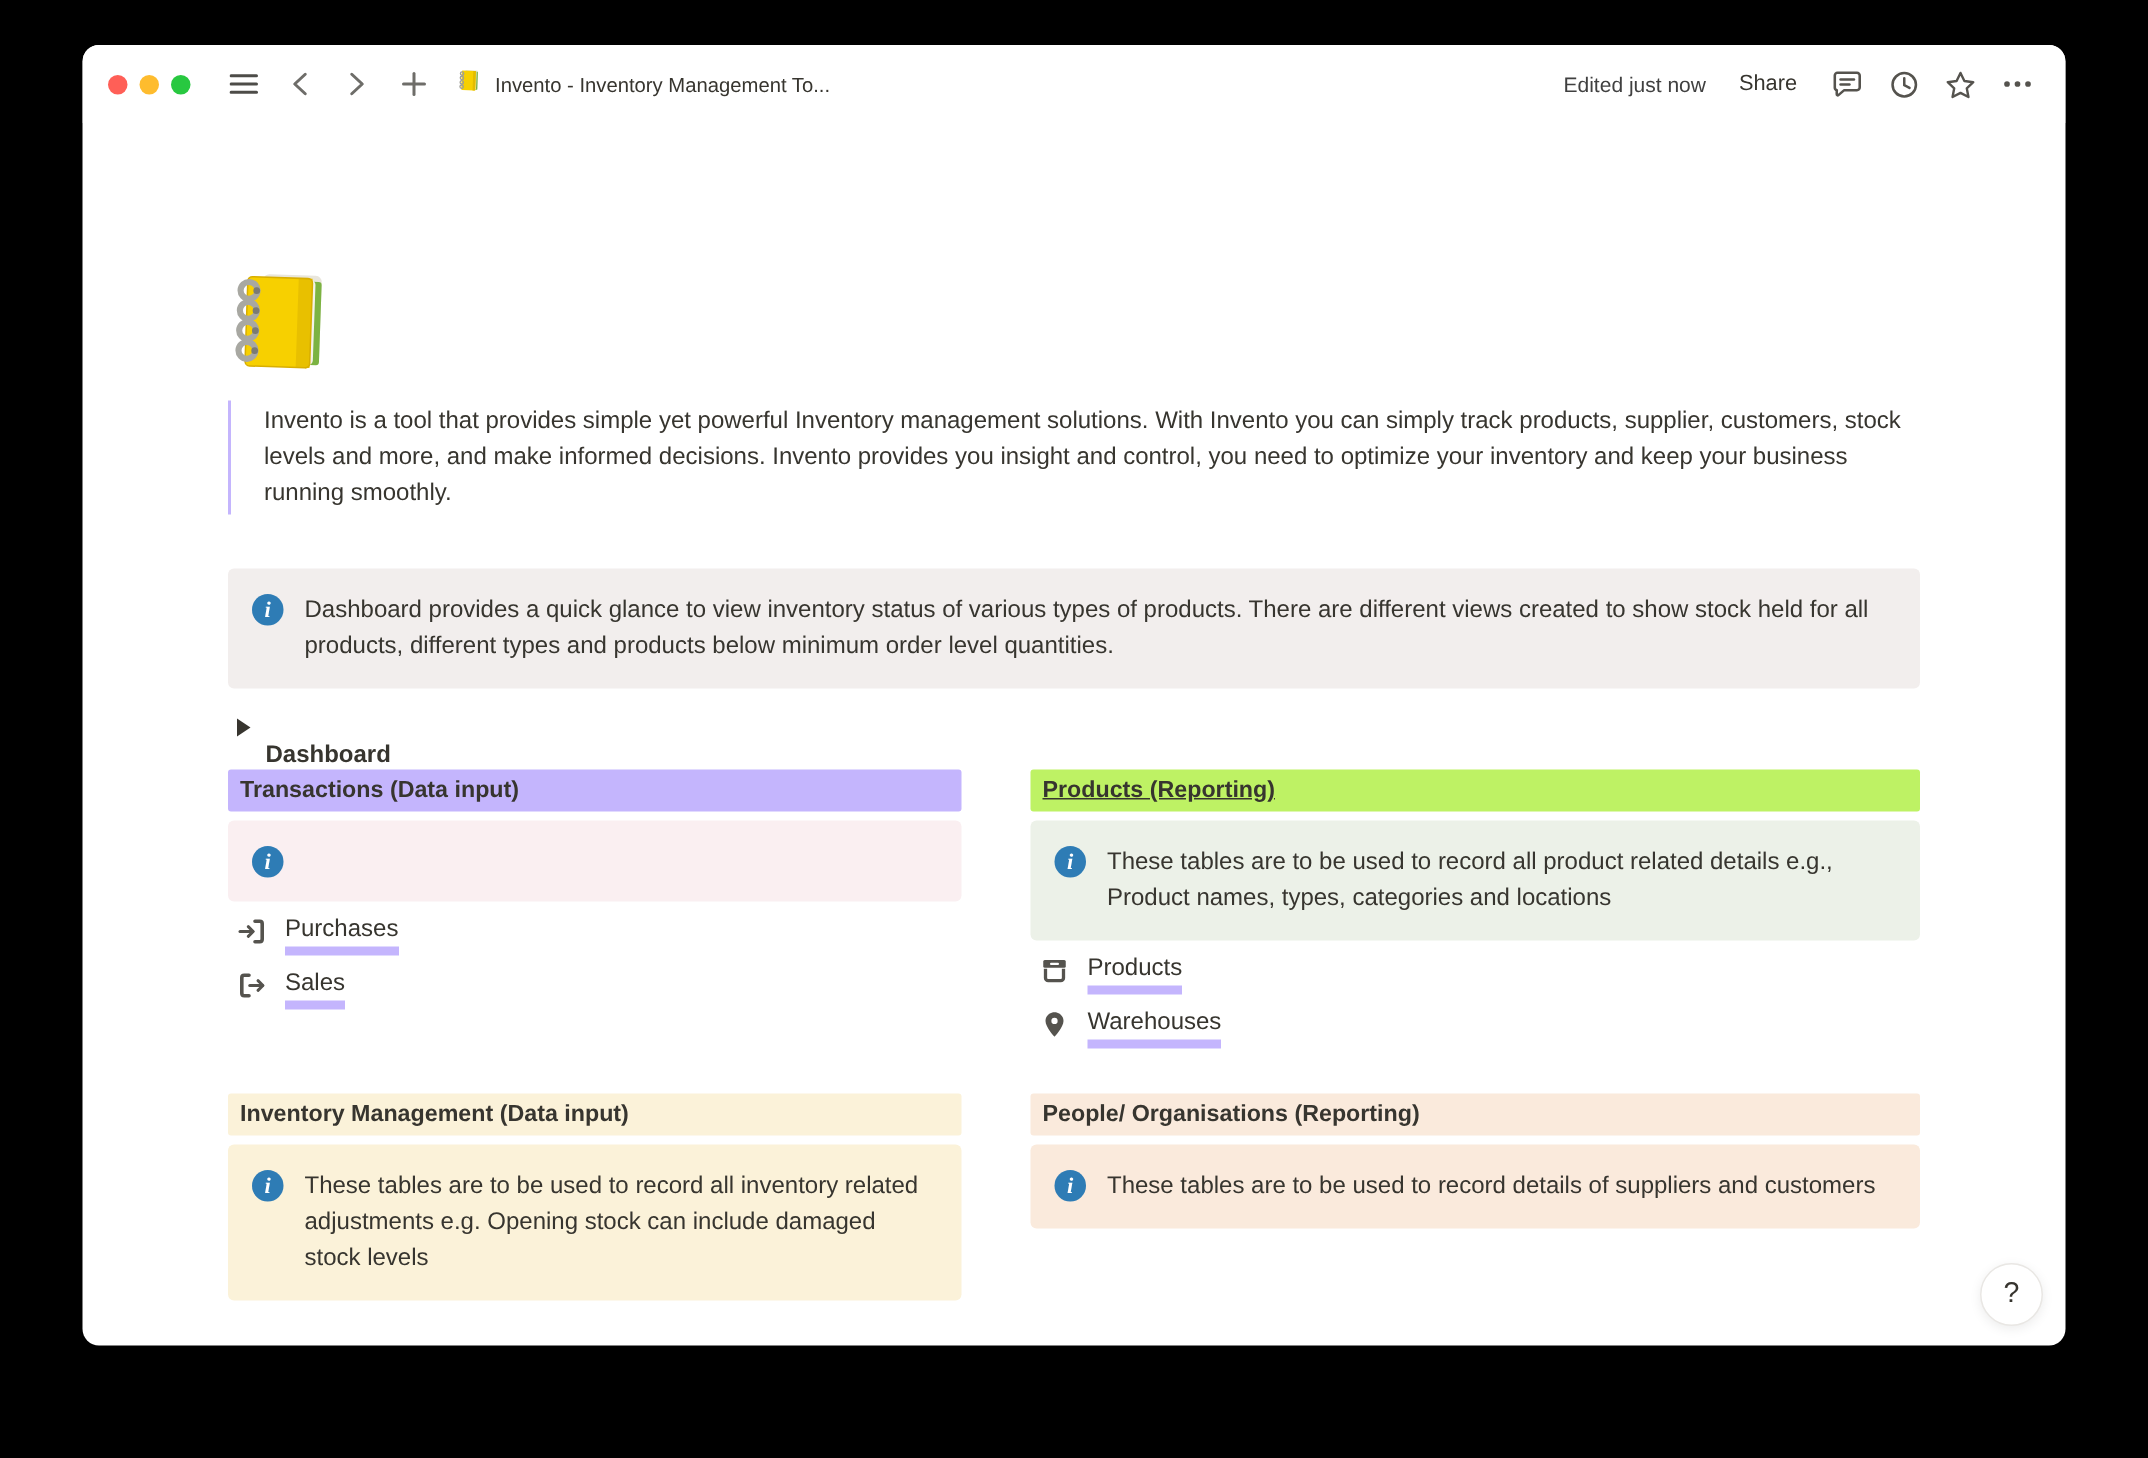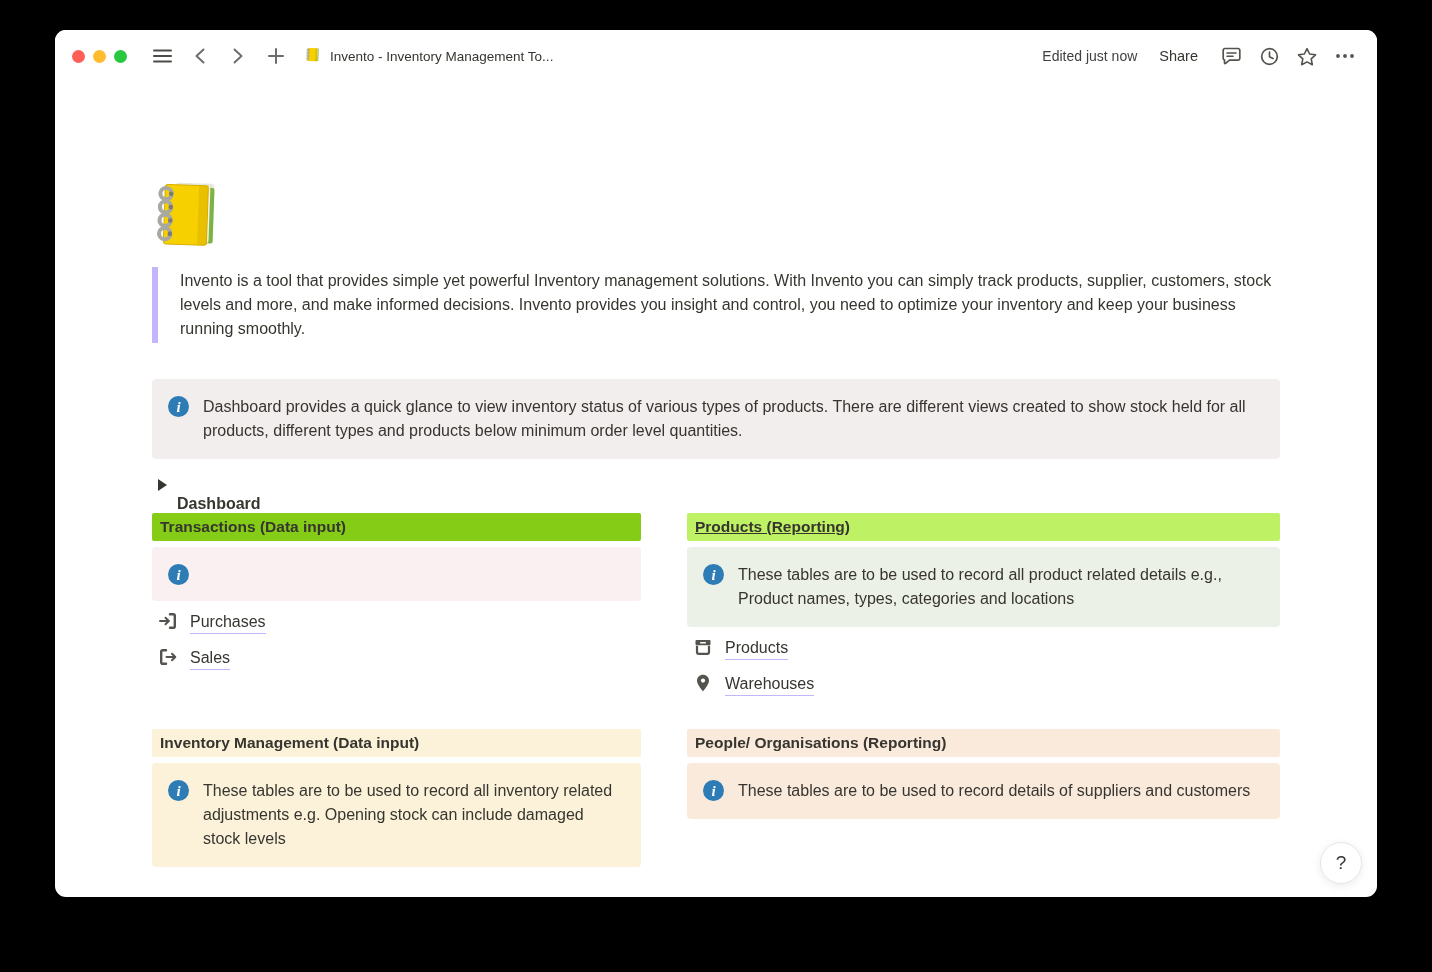--- a/index.html
+++ b/index.html
@@ -26,21 +26,21 @@
   .page-tab{display:flex;align-items:center;gap:8px;margin-left:6px;min-width:0;}
   .page-tab .title{font-size:13.5px;color:#37352F;white-space:nowrap;}
   .tb-spacer{flex:1;}
   .edited{font-size:14px;color:#404040;margin-right:14px;white-space:nowrap;}
   .share{font-size:14.5px;color:#37352F;margin-right:10px;cursor:pointer;}
   
   .content{padding:0 97px;}
   .page-icon{margin-top:93px;width:78px;height:78px;cursor:pointer;}
   h1.page-title{margin:40px 0 0;font-size:40px;line-height:1.2;font-weight:700;color:#37352F;letter-spacing:-.3px;}
   blockquote.quote{
-    margin:14px 0 0;padding:2px 0 2px 22px;border-left:6px solid #c4b5fd;
+    margin:14px 0 0;padding:2px 0 2px 22px;border-left:2px solid #c4b5fd;
     font-size:16px;line-height:24px;color:#37352F;
   }
   .callout{
     display:flex;gap:14px;padding:16px;border-radius:4px;align-items:flex-start;
     font-size:16px;line-height:24px;
   }
   .callout.top{margin-top:36px;}
   .info-badge{
     width:21px;height:21px;border-radius:50%;flex:0 0 auto;margin-top:1px;
     color:#fff;display:flex;align-items:center;justify-content:center;
@@ -51,21 +51,21 @@
   .toggle .tri{width:0;height:0;border-left:9px solid #37352F;border-top:6px solid transparent;border-bottom:6px solid transparent;}
   .toggle .lbl{font-size:16px;font-weight:600;margin-top:37px;}
   .grid{margin-top:14px;display:grid;grid-template-columns:489px 593px;column-gap:46px;row-gap:30px;align-items:start;}
   .sec-header{height:28px;display:flex;align-items:center;padding:0 8px;border-radius:2px;font-size:15.5px;font-weight:700;}
   .sec-callout{margin-top:6px;}
   .links{margin-top:2px;}
   .link-row{margin-top:8px;height:28px;display:flex;align-items:center;gap:12px;padding-left:6px;cursor:pointer;width:max-content;}
   .link-row svg{flex:0 0 auto;}
   .link-label{
     font-size:16px;font-weight:500;color:#37352F;
-    border-bottom:1px solid #c4b5fd;padding-bottom:2px;line-height:19px;
+    border-bottom:6px solid #c4b5fd;padding-bottom:2px;line-height:19px;
   }
   
   .help-btn{
     position:absolute;right:15px;bottom:13px;width:40px;height:40px;border-radius:50%;
     background:#fff;border:1px solid #E9E7E4;box-shadow:0 2px 8px rgba(15,15,15,.08);
     display:flex;align-items:center;justify-content:center;font-size:19px;color:#37352F;cursor:pointer;
   }
 </style>
 </head>
 <body>
@@ -199,21 +199,21 @@
     </div>
 
     <div class="toggle">
       <span class="tri"></span>
       <span class="lbl">Dashboard</span>
     </div>
 
     <div class="grid">
 
       <div>
-        <div class="sec-header" style="background: #84cc16;">Transactions (Data input)</div>
+        <div class="sec-header" style="background: #c4b5fd;">Transactions (Data input)</div>
         <div class="callout sec-callout" style="background: rgb(250, 239, 241);">
           <div class="info-badge" style="background: rgb(46, 124, 181);">i</div>
         </div>
         <div class="links">
           <div class="link-row">
             <span>
               <svg width="20" height="20" viewBox="0 0 20 20">
                   <path d="M12 3.2h3.2c.9 0 1.6.7 1.6 1.6v10.4c0 .9-.7 1.6-1.6 1.6H12" fill="none" stroke="#55534E" stroke-width="2.4" stroke-linecap="round"></path>
                   <line x1="2" y1="10" x2="10.5" y2="10" stroke="#55534E" stroke-width="2" stroke-linecap="round"></line>
                   <polyline points="7.5,6.8 10.8,10 7.5,13.2" fill="none" stroke="#55534E" stroke-width="2" stroke-linecap="round" stroke-linejoin="round"></polyline>

